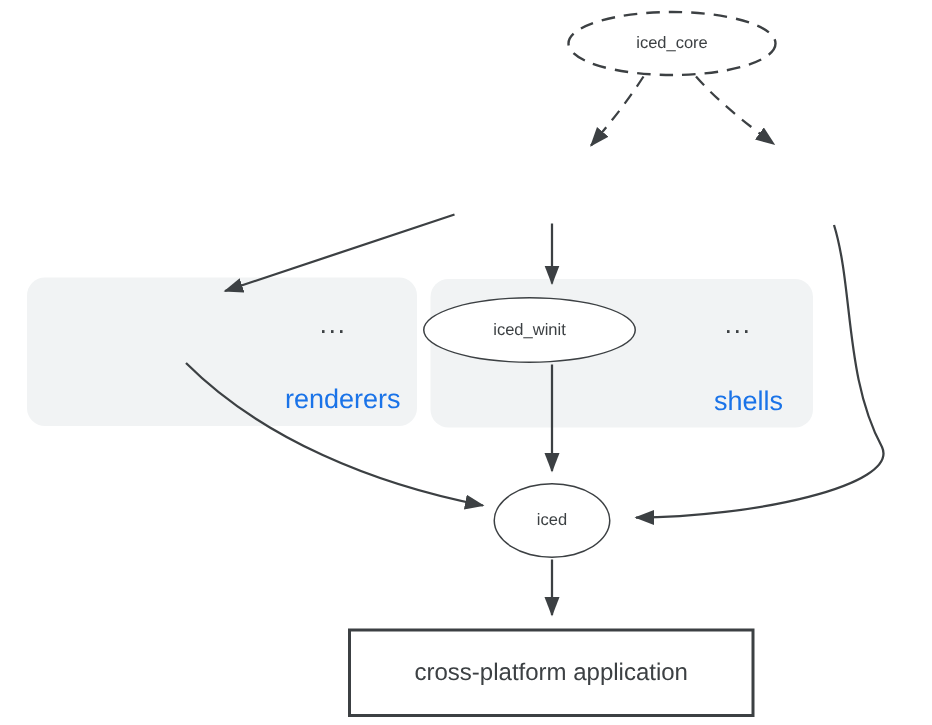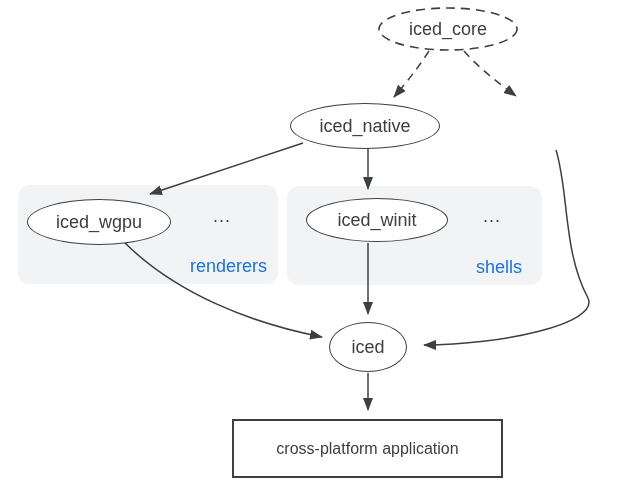--- a/index.html
+++ b/index.html
@@ -35,36 +35,36 @@
     pointer-events: none;
   }
   .node {
     position: absolute;
     background: #ffffff;
     border: 1.5px solid #3c4043;
     border-radius: 50%;
     display: flex;
     align-items: center;
     justify-content: center;
-    font-size: 18px;
+    font-size: 11px;
     color: #3c4043;
     box-sizing: border-box;
   }
   .node.no-border { border: none; background: transparent; }
   .node.rect {
     border-radius: 0;
     border-width: 2px;
     font-size: 16px;
   }
   
   #n-iced-core   { left: 378px; top:   8px; width: 140px; height: 42px; }
   #n-iced-native { left: 290px; top: 103px; width: 150px; height: 46px; }
   #n-iced-web    { left: 483px; top: 104px; width: 134px; height: 46px; }
   #n-iced-wgpu   { left:  27px; top: 199px; width: 144px; height: 46px; }
-  #n-iced-winit  { left: 306px; top: 198px; width: 142px; height: 44px; }
+  #n-iced-winit  { left: 282px; top: 198px; width: 142px; height: 44px; }
   #n-iced        { left: 329px; top: 322px; width:  78px; height: 50px; }
   #n-app         { left: 232px; top: 419px; width: 271px; height: 59px; }
   
   #g-renderers { left:  18px; top: 185px; width: 260px; height: 99px; }
   #g-shells    { left: 287px; top: 186px; width: 255px; height: 99px; }
   #g-renderers .group-label { right: 11px; bottom: 8px; text-align: right; }
   #g-shells    .group-label { right: 20px; bottom: 8px; margin-left: 32px; }
   #dots-renderers { left: 213px; top: 206px; }
   #dots-shells    { left: 483px; top: 206px; }
 </style>
@@ -98,26 +98,20 @@
       <path d="M 368 243 L 368 314" marker-end="url(#arrow)"></path>
       <path d="M 124 242 C 175 293 250 323 322 337" marker-end="url(#arrow)"></path>
       <path d="M 556 150 C 569 192 563 252 588 298 C 600 324 500 345 424 345" marker-end="url(#arrow)"></path>
       <path d="M 368 373 L 368 410" marker-end="url(#arrow)"></path>
     </g>
   </svg>
 
   <div class="node no-border" id="n-iced-core">
     <span>iced_core</span>
   </div>
-  <div class="node" id="n-iced-native">
-    <span>iced_native</span>
-  </div>
-  <div class="node" id="n-iced-wgpu">
-    <span>iced_wgpu</span>
-  </div>
   <div class="node" id="n-iced-winit">
     <span>iced_winit</span>
   </div>
   <div class="node" id="n-iced">
     <span>iced</span>
   </div>
   <div class="node rect" id="n-app">
     <span>cross-platform application</span>
   </div>
 

